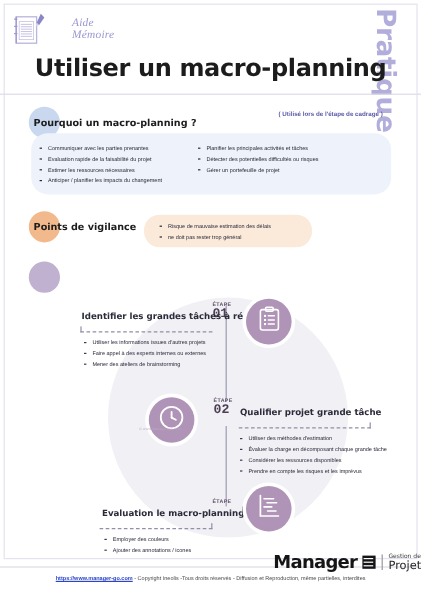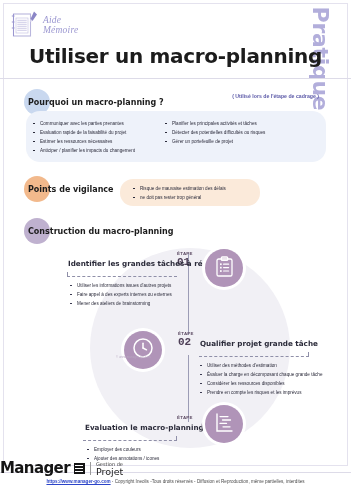--- a/index.html
+++ b/index.html
@@ -11,21 +11,21 @@
   }
   .page {
     position: relative;
     width: 351px; height: 497px;
     background: #ffffff;
   }
 
   
   .logo-wrap {
     position: absolute; left: 10px; top: 9px;
-    display: flex; align-items: center; gap: 3px;
+    display: flex; align-items: center; gap: 20px;
   }
   .logo-icon { position: relative; width: 30px; height: 31px; }
   .logo-label {
     font-family: "Liberation Serif", serif;
     font-style: italic;
     font-size: 9.5px;
     line-height: 10px;
     color: #9a96d0;
     letter-spacing: .2px;
   }
@@ -165,21 +165,21 @@
     font-size: 2.8px;
     color: #b9a9c2;
     font-family: "Liberation Sans", sans-serif;
     letter-spacing: .2px;
   }
 
   
   .footer-brand {
     position: absolute;
     left: 0; right: 0; top: 459px;
-    display: flex; align-items: center; justify-content: flex-start; gap: 5px;
+    display: flex; align-items: center; justify-content: flex-end; gap: 5px;
   }
   .mg-word {
     font-size: 15px; font-weight: bold;
     color: #151515; letter-spacing: -.6px;
     font-family: "DejaVu Sans", sans-serif;
   }
   .mg-mark {
     display: inline-block;
     width: 11px; height: 11px;
     background: #151515;
@@ -283,21 +283,20 @@
   <div class="pill" style="left:24px; top:176px; width:26px; height:26px; background:#f2b98c;"></div>
   <div class="sec-label" style="left:28px; top:185px;text-align:right;">Points de vigilance</div>
 
   <div class="orange-box"></div>
   <ul class="bullets" style="left:133px; top:184px;">
     <li>Risque de mauvaise estimation des délais</li>
     <li>ne doit pas rester trop général</li>
   </ul>
 
   <div class="pill" style="left:24px; top:218px; width:26px; height:26px; background:#bfb1cf;"></div>
-  <div class="sec-label" style="left:28px; top:227px;">Construction  du macro-planning</div>
 
   <div class="big-circle"></div>
 
   <div class="vline" style="left:188px; top:253px; height:82px;"></div>
   <div class="vline" style="left:188px; top:355px; height:67px;"></div>
 
   <div class="etape-kicker" style="left:177px; top:251px;">ÉTAPE</div>
   <div class="etape-num" style="left:177px; top:256px;">01</div>
   <div class="step-title" style="left:68px; top:259px;">Identifier les grandes tâches à réaliser</div>
   <div class="dash" style="left:67px; top:276px; width:110px;"></div>

